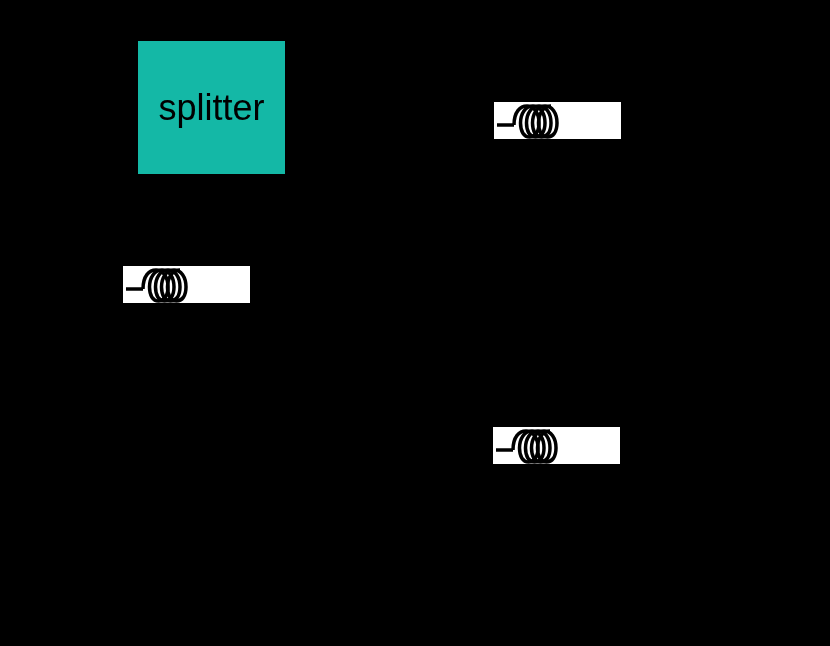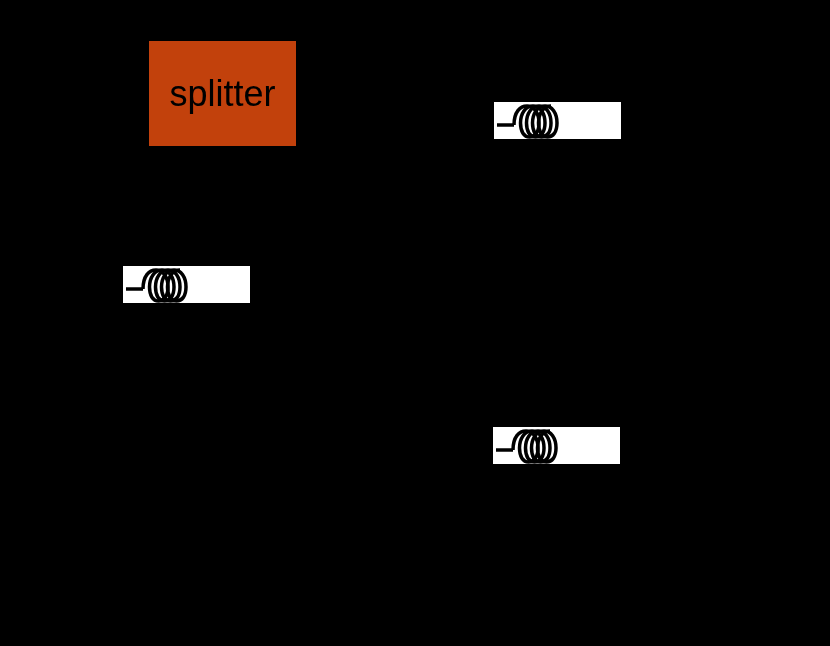--- a/index.html
+++ b/index.html
@@ -52,21 +52,21 @@
     stroke-width: 7;
     stroke-linecap: butt;
     stroke-linejoin: round;
   }
 </style>
 </head>
 <body>
 
 <div id="canvas" style="width: 830px; height: 646px; background: rgb(0, 0, 0);">
 
-  <div class="node splitter-box" id="node-splitter" style="left: 149px; top: 41px; width: 147px; height: 105px; background: #c2410c;">
+  <div class="node splitter-box" id="node-splitter" style="left: 138px; top: 41px; width: 147px; height: 133px; background: #14b8a6;">
     <span class="splitter-label" style="color: rgb(0, 0, 0); font-size: 36px;">splitter</span>
   </div>
 
   <div class="node inductor-plate" id="node-inductor-1" style="left: 494px; top: 102px; width: 127px; height: 37px; background: rgb(255, 255, 255);">
     <svg viewBox="0 0 254 74" preserveAspectRatio="none">
       <path class="coil-wire" d="M 4 42
                L 30 42
                C 30 12, 46 6, 57 6
                C 68 6, 78 16, 78 34
                C 78 52, 70 62, 60 62

